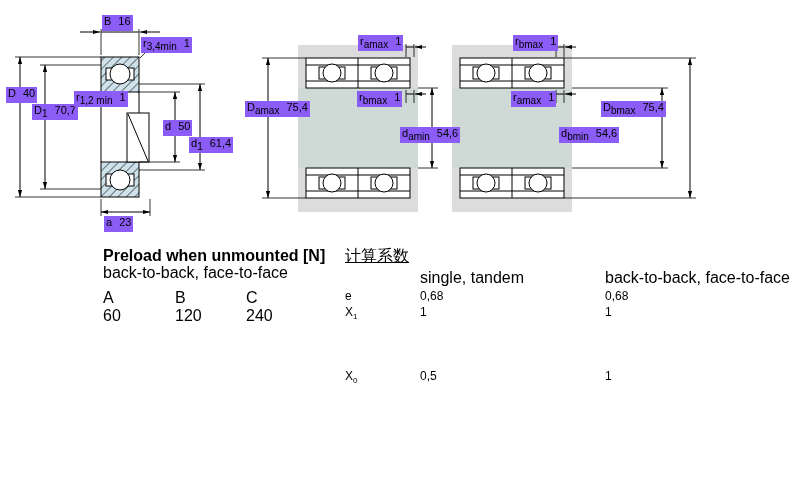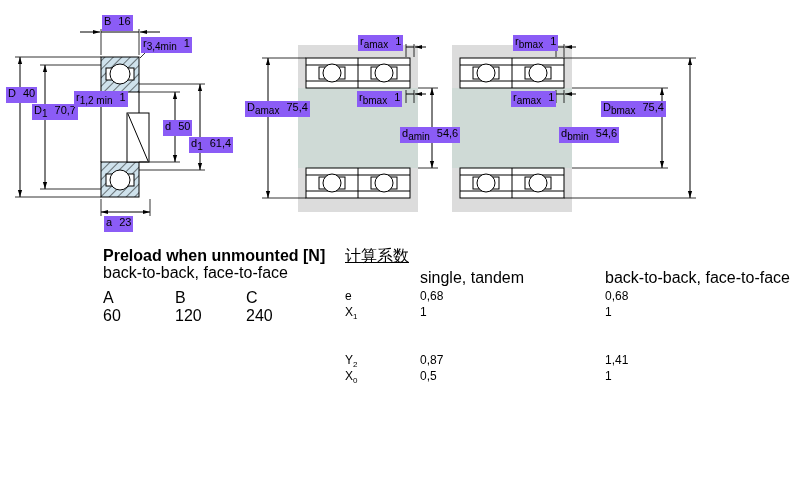--- a/index.html
+++ b/index.html
@@ -196,24 +196,19 @@
   <div class="frow" style="top:289px">
     <span class="c0"><span>e</span><sub></sub></span>
     <span class="c1">0,68</span>
     <span class="c2">0,68</span>
   </div>
   <div class="frow" style="top:305px">
     <span class="c0"><span>X</span><sub>1</sub></span>
     <span class="c1">1</span>
     <span class="c2">1</span>
   </div>
-  <div class="frow" style="top:353px">
-    <span class="c0"><span>Y</span><sub>2</sub></span>
-    <span class="c1">0,87</span>
-    <span class="c2">1,41</span>
-  </div>
   <div class="frow" style="top:369px">
     <span class="c0"><span>X</span><sub>0</sub></span>
     <span class="c1">0,5</span>
     <span class="c2">1</span>
   </div>
 
 </div>
 
 </body></html>

